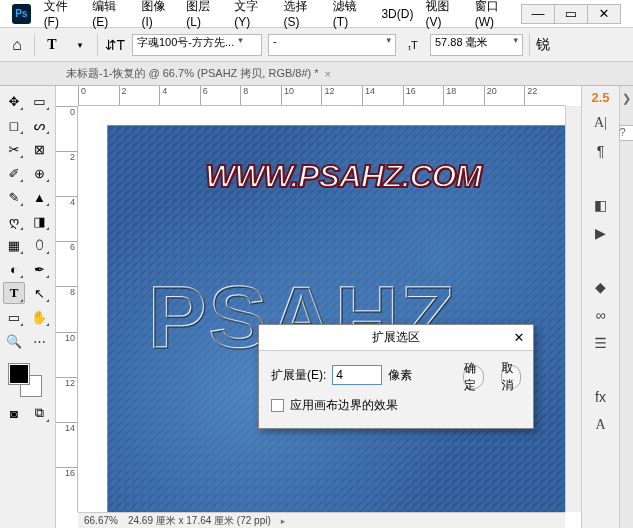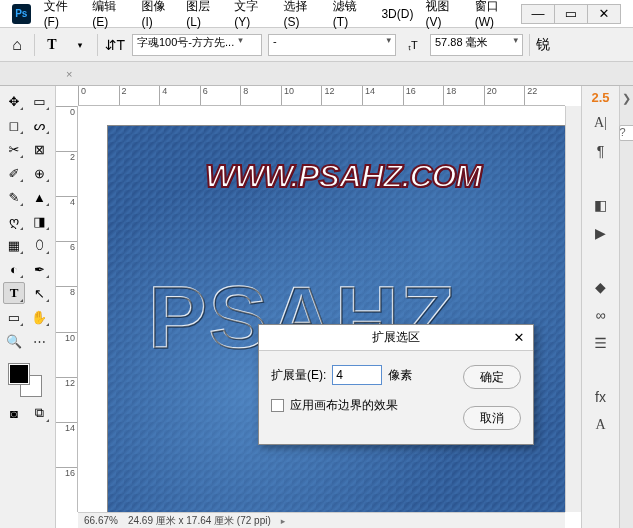--- a/index.html
+++ b/index.html
@@ -45,21 +45,21 @@
   .scroll-v { position: absolute; top: 20px; right: 0; width: 16px; bottom: 16px; background: #eee; border-left:1px solid #ccc;}
   .dialog { position: absolute; left: 258px; top: 324px; width: 276px; background: #f2f2f2; border: 1px solid #888; box-shadow: 3px 3px 8px rgba(0,0,0,0.35); z-index: 50; }
   .dlg-title { height: 26px; background: #fff; display: flex; align-items: center; justify-content: center; font-size: 12px; position: relative; border-bottom:1px solid #ccc;}
   .dlg-close { position: absolute; right: 4px; top: 3px; width: 20px; height: 18px; display: flex; align-items: center; justify-content: center; font-size: 13px; }
   .dlg-body { padding: 14px 12px 14px 12px; display: flex; gap: 12px; }
   .dlg-fields { flex: 1; display: flex; flex-direction: column; gap: 12px; font-size: 12px; }
   .dlg-row { display: flex; align-items: center; gap: 6px; }
   .dlg-input { width: 50px; height: 20px; border: 1px solid #5a8ed0; background: #fff; padding: 0 3px; font-size: 12px; color:#000;}
   .dlg-input::selection{background:#2a6bd4;color:#fff;}
   .dlg-check { width: 13px; height: 13px; border: 1px solid #888; background: #fff; }
-  .dlg-btns { width: 58px; display: flex; flex-direction: column; gap: 17px; }
+  .dlg-btns { width: 58px; display: flex; flex-direction: row; gap: 17px; }
   .dlg-btn { height: 24px; border-radius: 12px; border: 1px solid #aaa; background: #f6f6f6; font-size: 12px; display: flex; align-items: center; justify-content: center; }
   .home-icon{font-size:16px;}
   .qm{background:#fff;border:1px solid #bbb;border-radius:2px;width:16px;height:16px;font-size:10px;}
 </style>
 </head>
 <body>
 
 <div class="titlebar">
   <div class="ps-logo">Ps</div>
   <span class="menu-item">文件(F)</span>
@@ -98,20 +98,21 @@
   <div class="ob-select" style="width:93px">
     <span>57.88 毫米</span>
     <span class="dd" style="margin-left:auto">▾</span>
   </div>
   <div class="ob-sep"></div>
   <div class="ob-icon" style="width:14px">锐</div>
 </div>
 
 <div class="tabbar">
   <div class="doc-tab">
+    <span>未标题-1-恢复的 @ 66.7% (PSAHZ 拷贝, RGB/8#) *</span>
     <span class="x">×</span>
   </div>
 </div>
 
 <div class="workspace">
 
   <div class="toolbox">
     <div class="tool">✥<span class="tri"></span></div>
     <div class="tool">▭<span class="tri"></span></div>
     <div class="tool">◻<span class="tri"></span></div>

